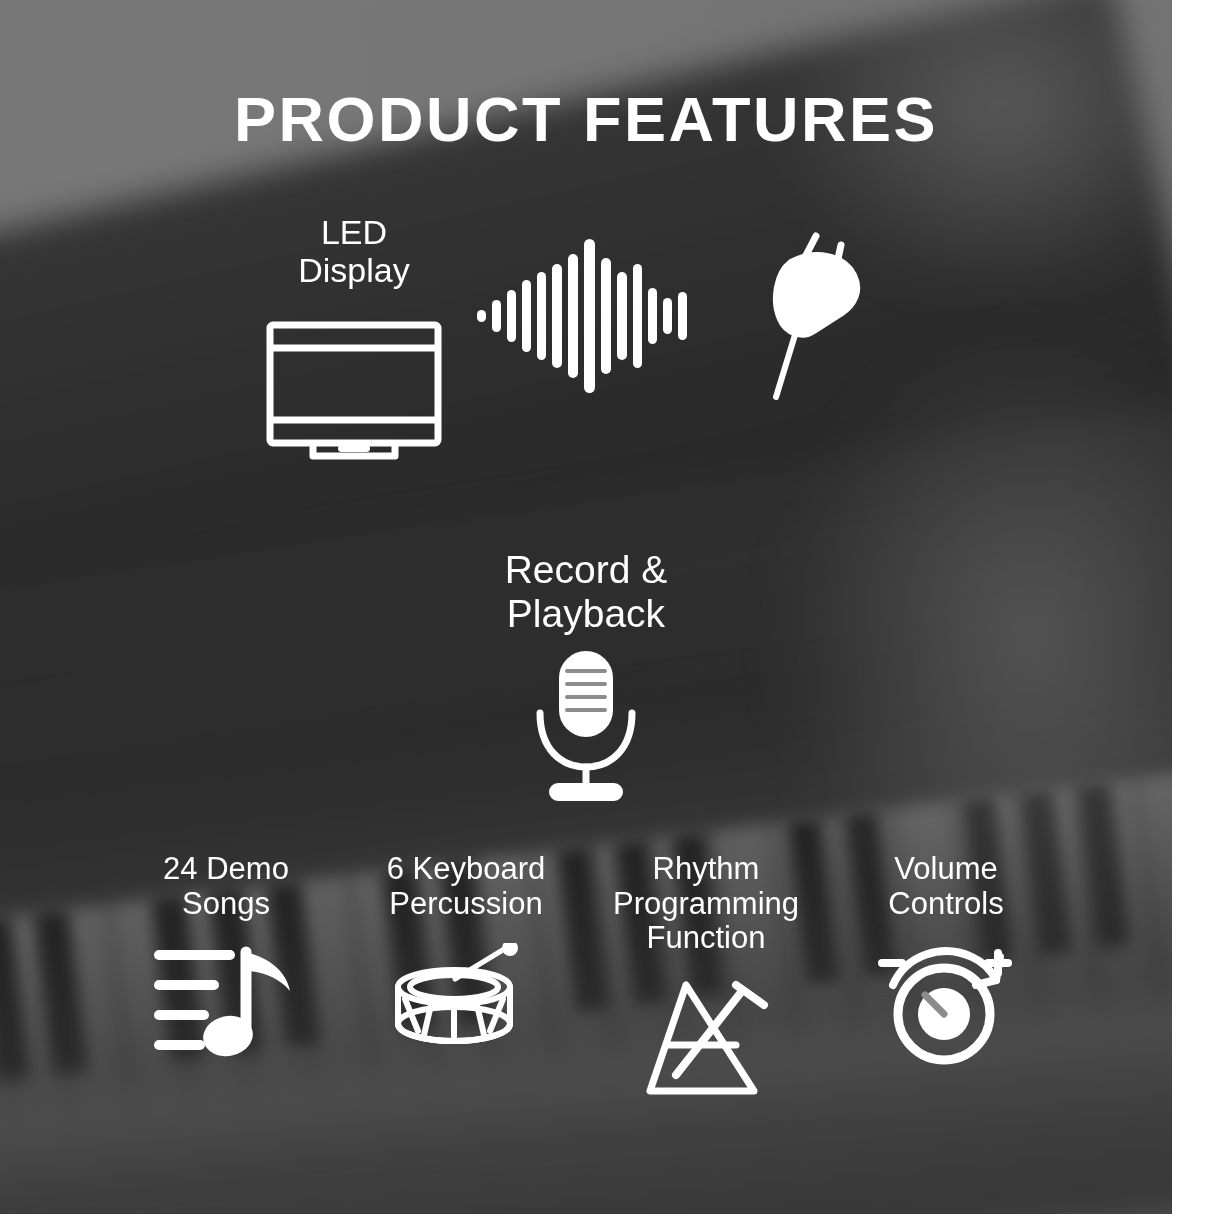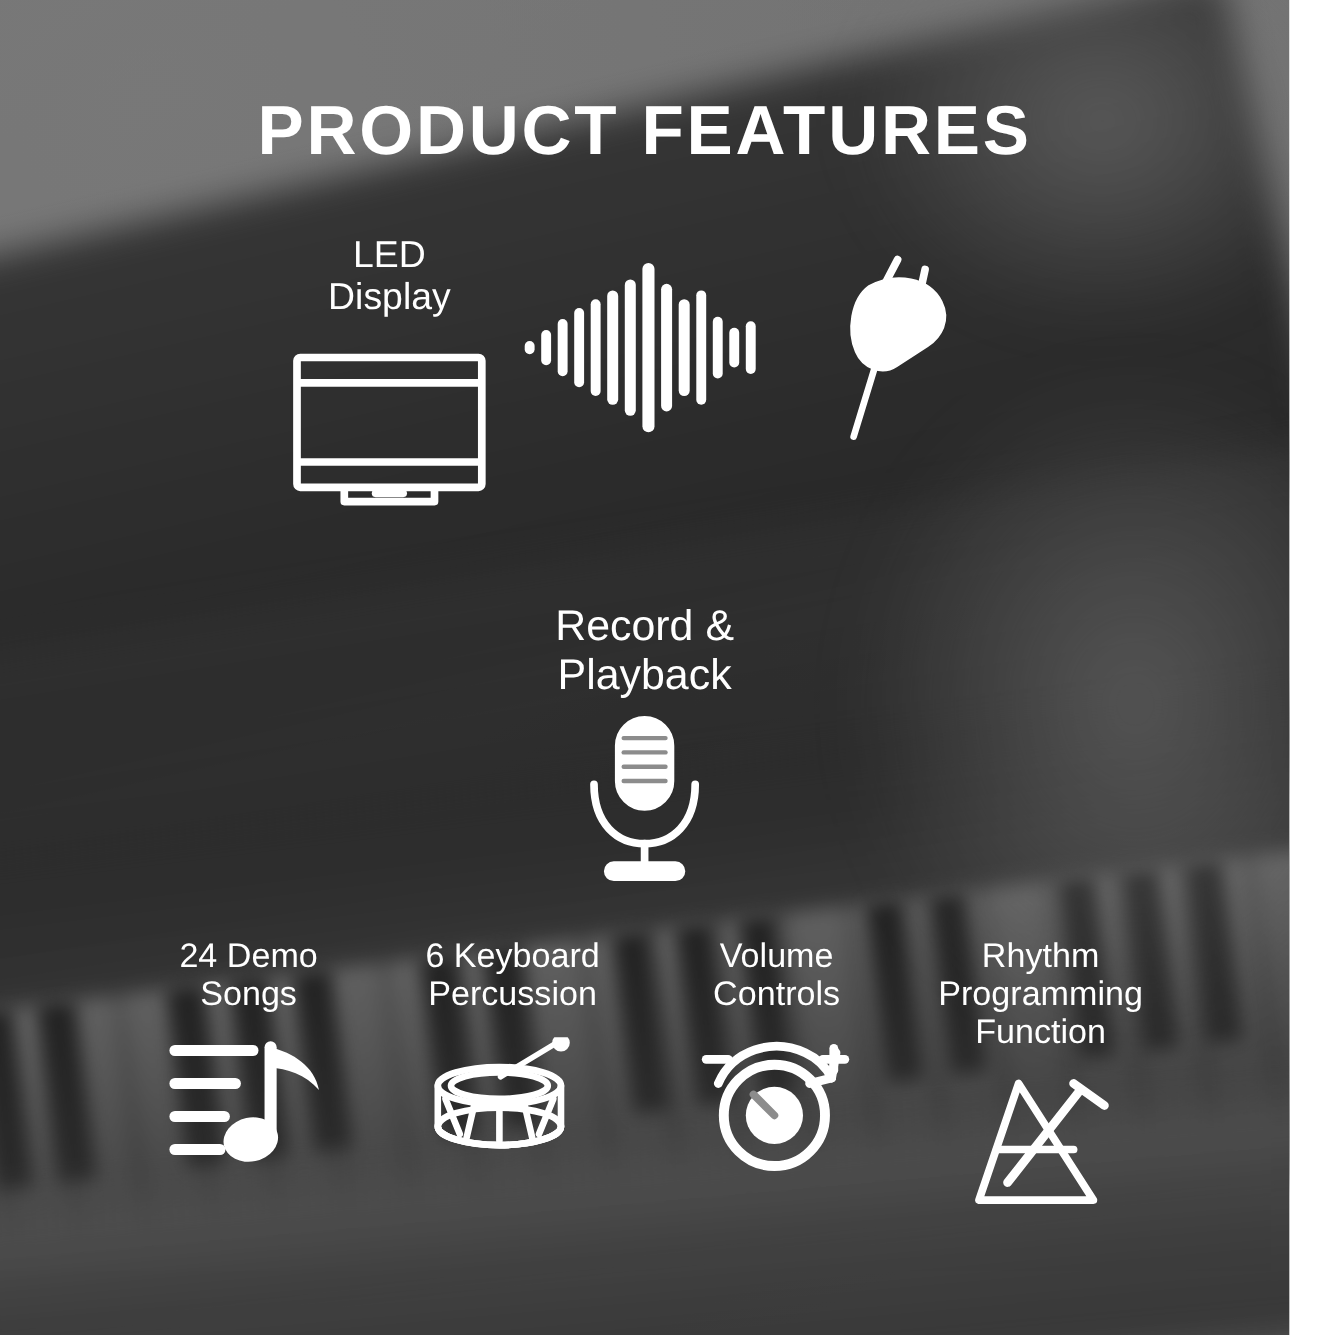--- a/index.html
+++ b/index.html
@@ -300,47 +300,47 @@
             <path d="M62 64 L62 94"></path>
             <path d="M85 62 L92 92"></path>
             <path d="M111 56 L98 88"></path>
             <path d="M6 81 C6 90, 31 98, 62 98 C93 98, 118 90, 118 81"></path>
             <ellipse cx="62" cy="81" rx="56" ry="17"></ellipse>
           </svg>
         </div>
       </div>
 
       <div class="cell">
+        <div class="label">Rhythm
+Programming
+Function</div>
+        <div class="icon">
+          <svg width="132" height="122" viewBox="0 0 132 122" fill="none" stroke="#ffffff" stroke-width="7" stroke-linecap="round" stroke-linejoin="round">
+            <path d="M46 6 L10 112 L114 112 Z"></path>
+            <line x1="26" y1="66" x2="96" y2="66"></line>
+            <line x1="102" y1="12" x2="36" y2="96" stroke-width="8"></line>
+            <path d="M96 6 L124 26" stroke-width="8"></path>
+          </svg>
+        </div>
+      </div>
+
+      <div class="cell">
         <div class="label">Volume
 Controls</div>
         <div class="icon">
           <svg width="140" height="128" viewBox="0 0 140 128" fill="none" stroke="#ffffff" stroke-width="7" stroke-linecap="round">
             <path d="M17 44 C30 14, 66 2, 96 16 C107 21, 115 29, 120 39" stroke-width="8"></path>
             <path d="M120 39 L124 16" stroke-width="8"></path>
             <path d="M120 39 L100 44" stroke-width="8"></path>
             <circle cx="68" cy="73" r="46" stroke-width="9"></circle>
             <circle cx="68" cy="73" r="26" fill="#ffffff" stroke="none"></circle>
             <line x1="68" y1="73" x2="49" y2="54" stroke="#8c8c8c" stroke-width="7"></line>
             <line x1="6" y1="22" x2="26" y2="22" stroke-width="8"></line>
             <line x1="112" y1="22" x2="132" y2="22" stroke-width="8"></line>
             <line x1="122" y1="12" x2="122" y2="32" stroke-width="8"></line>
           </svg>
         </div>
       </div>
 
-      <div class="cell">
-        <div class="label">Rhythm
-Programming
-Function</div>
-        <div class="icon">
-          <svg width="132" height="122" viewBox="0 0 132 122" fill="none" stroke="#ffffff" stroke-width="7" stroke-linecap="round" stroke-linejoin="round">
-            <path d="M46 6 L10 112 L114 112 Z"></path>
-            <line x1="26" y1="66" x2="96" y2="66"></line>
-            <line x1="102" y1="12" x2="36" y2="96" stroke-width="8"></line>
-            <path d="M96 6 L124 26" stroke-width="8"></path>
-          </svg>
-        </div>
-      </div>
-
     </div>
 
   </div>
 </div>
 
 </body></html>

